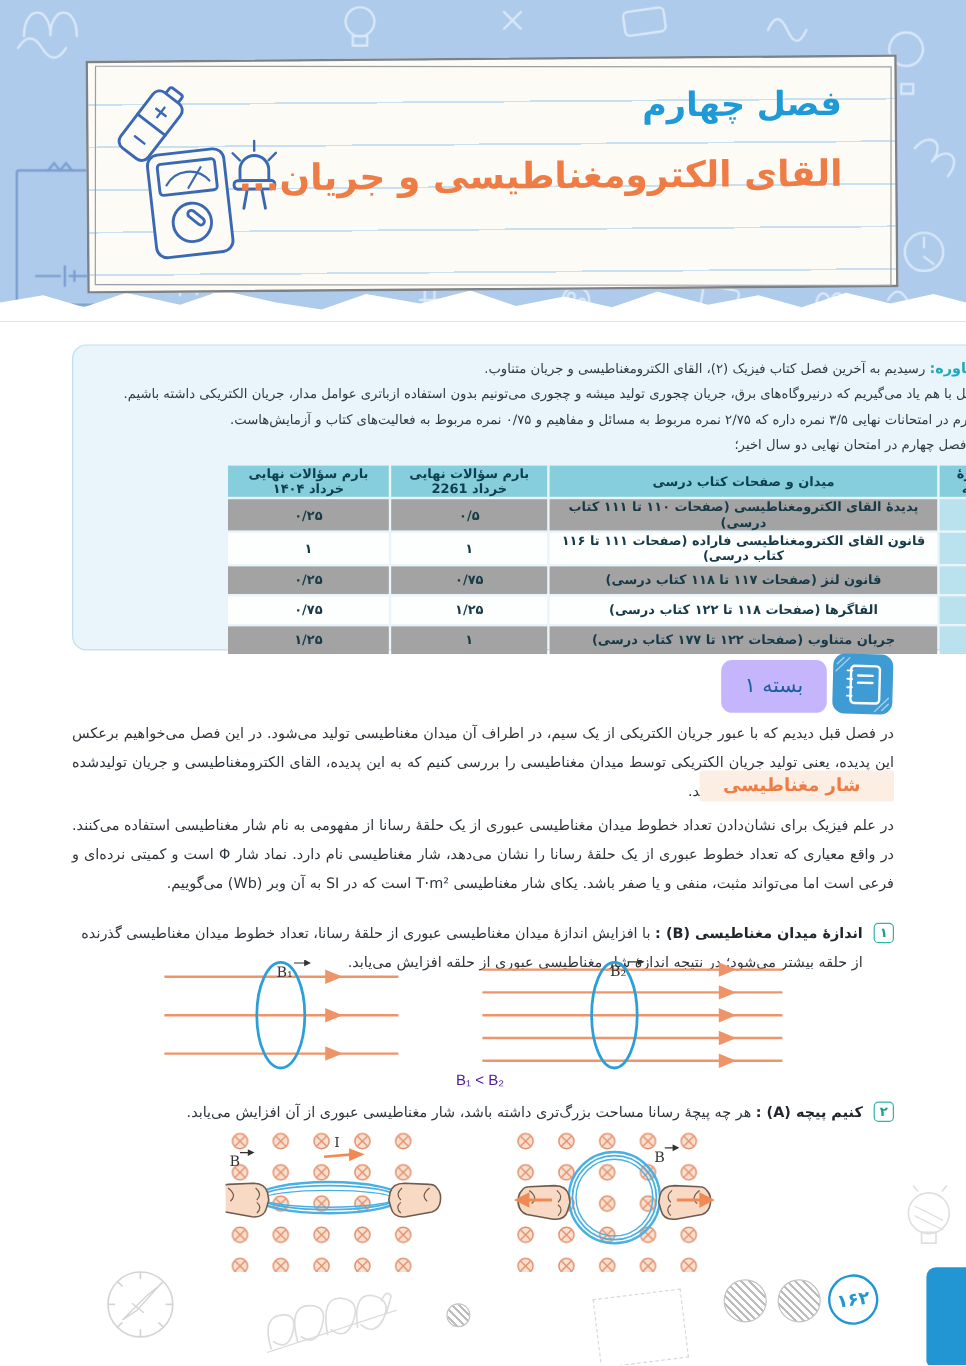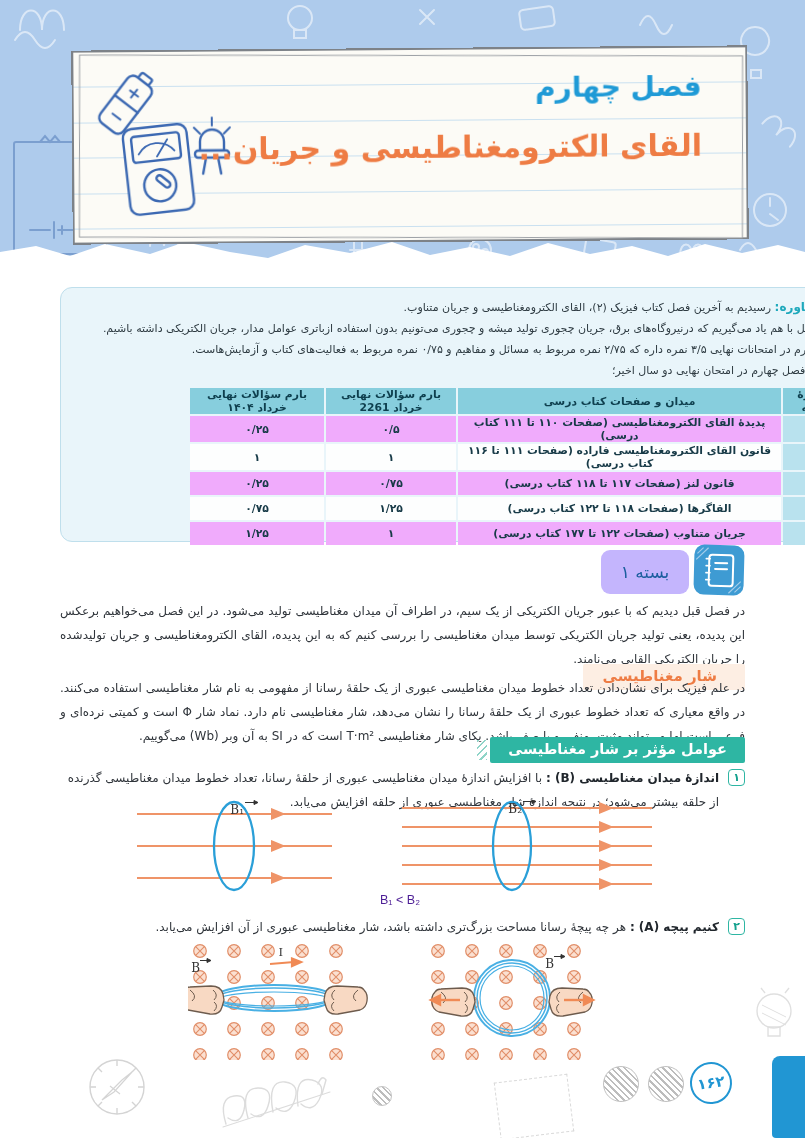--- a/index.html
+++ b/index.html
@@ -26,39 +26,39 @@
   .adv-line{font-size:11px;line-height:21px;color:#2e3b42;text-align:right;}
   .adv-label{color:#1fa9bc;font-weight:bold;font-size:12px;}
   .adv-icon{display:inline-block;width:19px;height:19px;background:#2bb7c6;border-radius:5px;vertical-align:-5px;margin-left:4px;position:relative;}
   .adv-icon svg{position:absolute;left:0;top:0;}
 
   table.bars{border-collapse:separate;border-spacing:2px;width:660px;margin-top:5px;table-layout:fixed;}
   table.bars th{background:#87cedd;color:#0e3f4e;font-size:10.8px;font-weight:bold;height:24px;padding:0 4px;}
   table.bars td{font-size:10.8px;color:#173a47;text-align:center;height:23px;padding:0 6px;font-weight:bold;}
   td.topic{font-weight:normal;color:#21323c;}
   .col-no{width:62px;}.col-topic{width:318px;}.col-y3{width:128px;}.col-y4{width:132px;}
-  tr.tint td{background:#f0abfc;}
+  tr.tint td{background:#a3a3a3;}
   tr.plain td{background:#fdfefe;}
   table.bars td.nocell{background:#b9e2ee;}
 
   
   .bundle-icon{position:absolute;left:694px;top:545px;width:50px;height:50px;background:#3e9bd3;border-radius:10px;transform:rotate(1.5deg);}
   .bundle-badge{position:absolute;left:601px;top:550px;width:88px;height:44px;background:#c4b5fd;border-radius:9px;
                 color:#1b5e9e;font-size:17px;font-weight:normal;display:flex;align-items:center;justify-content:center;}
   .bundle-title{position:absolute;left:60px;top:547px;width:532px;height:44px;background:#ffffff;border:2px solid #3e9bd3;
                 border-radius:11px;box-sizing:border-box;color:#1271b6;font-size:16.5px;font-weight:bold;
                 display:flex;align-items:center;justify-content:center;}
 
   
   .para{position:absolute;left:60px;width:685px;font-size:12px;line-height:24px;color:#30353b;text-align:justify;}
   .p-intro{top:599px;}
   .p-flux{top:676px;}
 
   
-  .orange-h{position:absolute;right:60px;top:664px;background:#fdeee3;color:#ee7c44;font-weight:bold;font-size:15px;
+  .orange-h{position:absolute;right:60px;top:642px;background:#fdeee3;color:#ee7c44;font-weight:bold;font-size:15px;
             padding:3px 28px 5px 20px;border-radius:2px;}
   .orange-h::after{content:'';position:absolute;right:5px;top:4px;bottom:4px;width:11px;
             background:repeating-linear-gradient(135deg,#f2a largest 0,#f2a57d 0 2px,rgba(0,0,0,0) 2px 5px);}
   .teal-h{position:absolute;right:60px;top:737px;background:#2eb6a3;color:#ffffff;font-weight:bold;font-size:14.5px;
           padding:4px 18px 6px 18px;border-radius:2px;}
   .teal-h::before{content:'';position:absolute;left:-13px;top:3px;bottom:3px;width:10px;
           background:repeating-linear-gradient(135deg,#8fd4c8 0 2px,rgba(0,0,0,0) 2px 5px);}
 
   
   .item{position:absolute;left:60px;width:685px;font-size:12px;line-height:24px;color:#30353b;text-align:right;padding-right:26px;box-sizing:border-box;}
@@ -231,21 +231,20 @@
       </g>
     </svg>
   </div>
   <div class="bundle-badge">بسته ۱</div>
 
   <div class="para p-intro">در فصل قبل دیدیم که با عبور جریان الکتریکی از یک سیم، در اطراف آن میدان مغناطیسی تولید می‌شود. در این فصل می‌خواهیم برعکس این پدیده، یعنی تولید جریان الکتریکی توسط میدان مغناطیسی را بررسی کنیم که به این پدیده، القای الکترومغناطیسی و جریان تولیدشده را جریان الکتریکی القایی می‌نامند.</div>
 
   <div class="orange-h">شار مغناطیسی</div>
   <div class="para p-flux">در علم فیزیک برای نشان‌دادن تعداد خطوط میدان مغناطیسی عبوری از یک حلقهٔ رسانا از مفهومی به نام شار مغناطیسی استفاده می‌کنند. در واقع معیاری که تعداد خطوط عبوری از یک حلقهٔ رسانا را نشان می‌دهد، شار مغناطیسی نام دارد. نماد شار Φ است و کمیتی نرده‌ای و فرعی است اما می‌تواند مثبت، منفی و یا صفر باشد. یکای شار مغناطیسی T·m² است که در SI به آن وبر (Wb) می‌گوییم.</div>
 
-  <div class="teal-h">عوامل مؤثر بر شار مغناطیسی</div>
 
   <div class="item item-1">
     <span class="numbox">۱</span>
     <b>اندازهٔ میدان مغناطیسی (B) :</b>
     <span>با افزایش اندازهٔ میدان مغناطیسی عبوری از حلقهٔ رسانا، تعداد خطوط میدان مغناطیسی گذرنده از حلقه بیشتر می‌شود؛ در نتیجه اندازهٔ شار مغناطیسی عبوری از حلقه افزایش می‌یابد.</span>
   </div>
 
   <svg class="fig1" width="560" height="92" viewBox="0 0 560 92">
     <g stroke="#ef9468" stroke-width="2" fill="#ef9468">
       <line x1="15" y1="14" x2="210" y2="14"></line>

